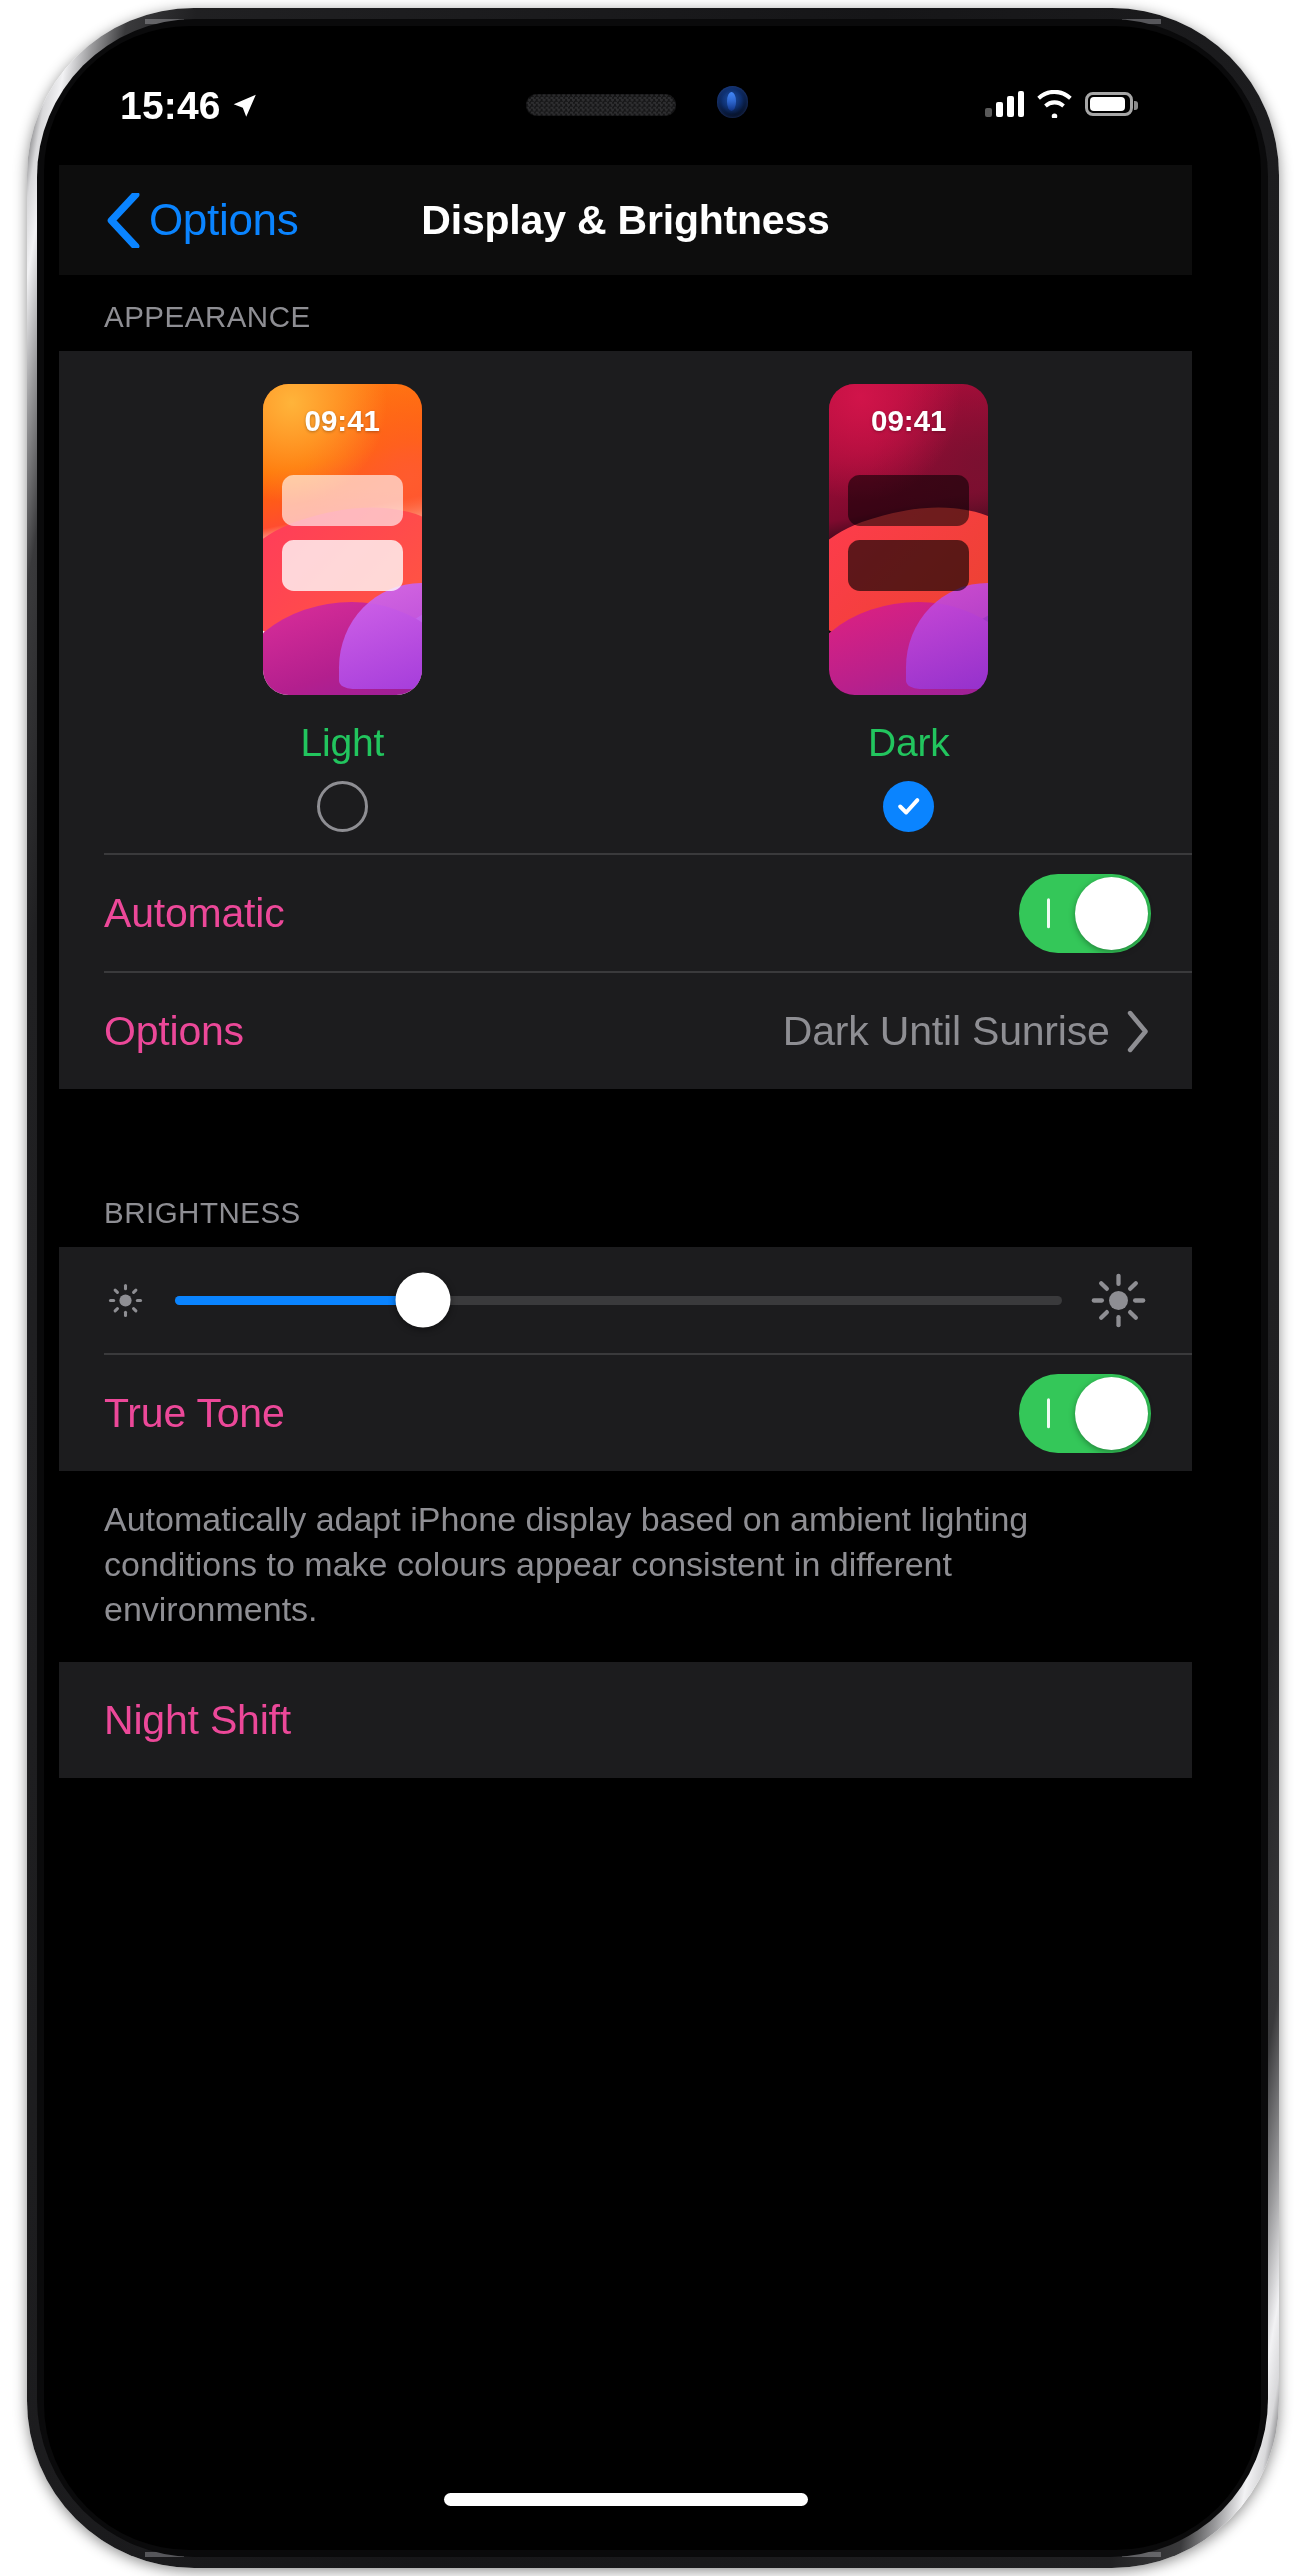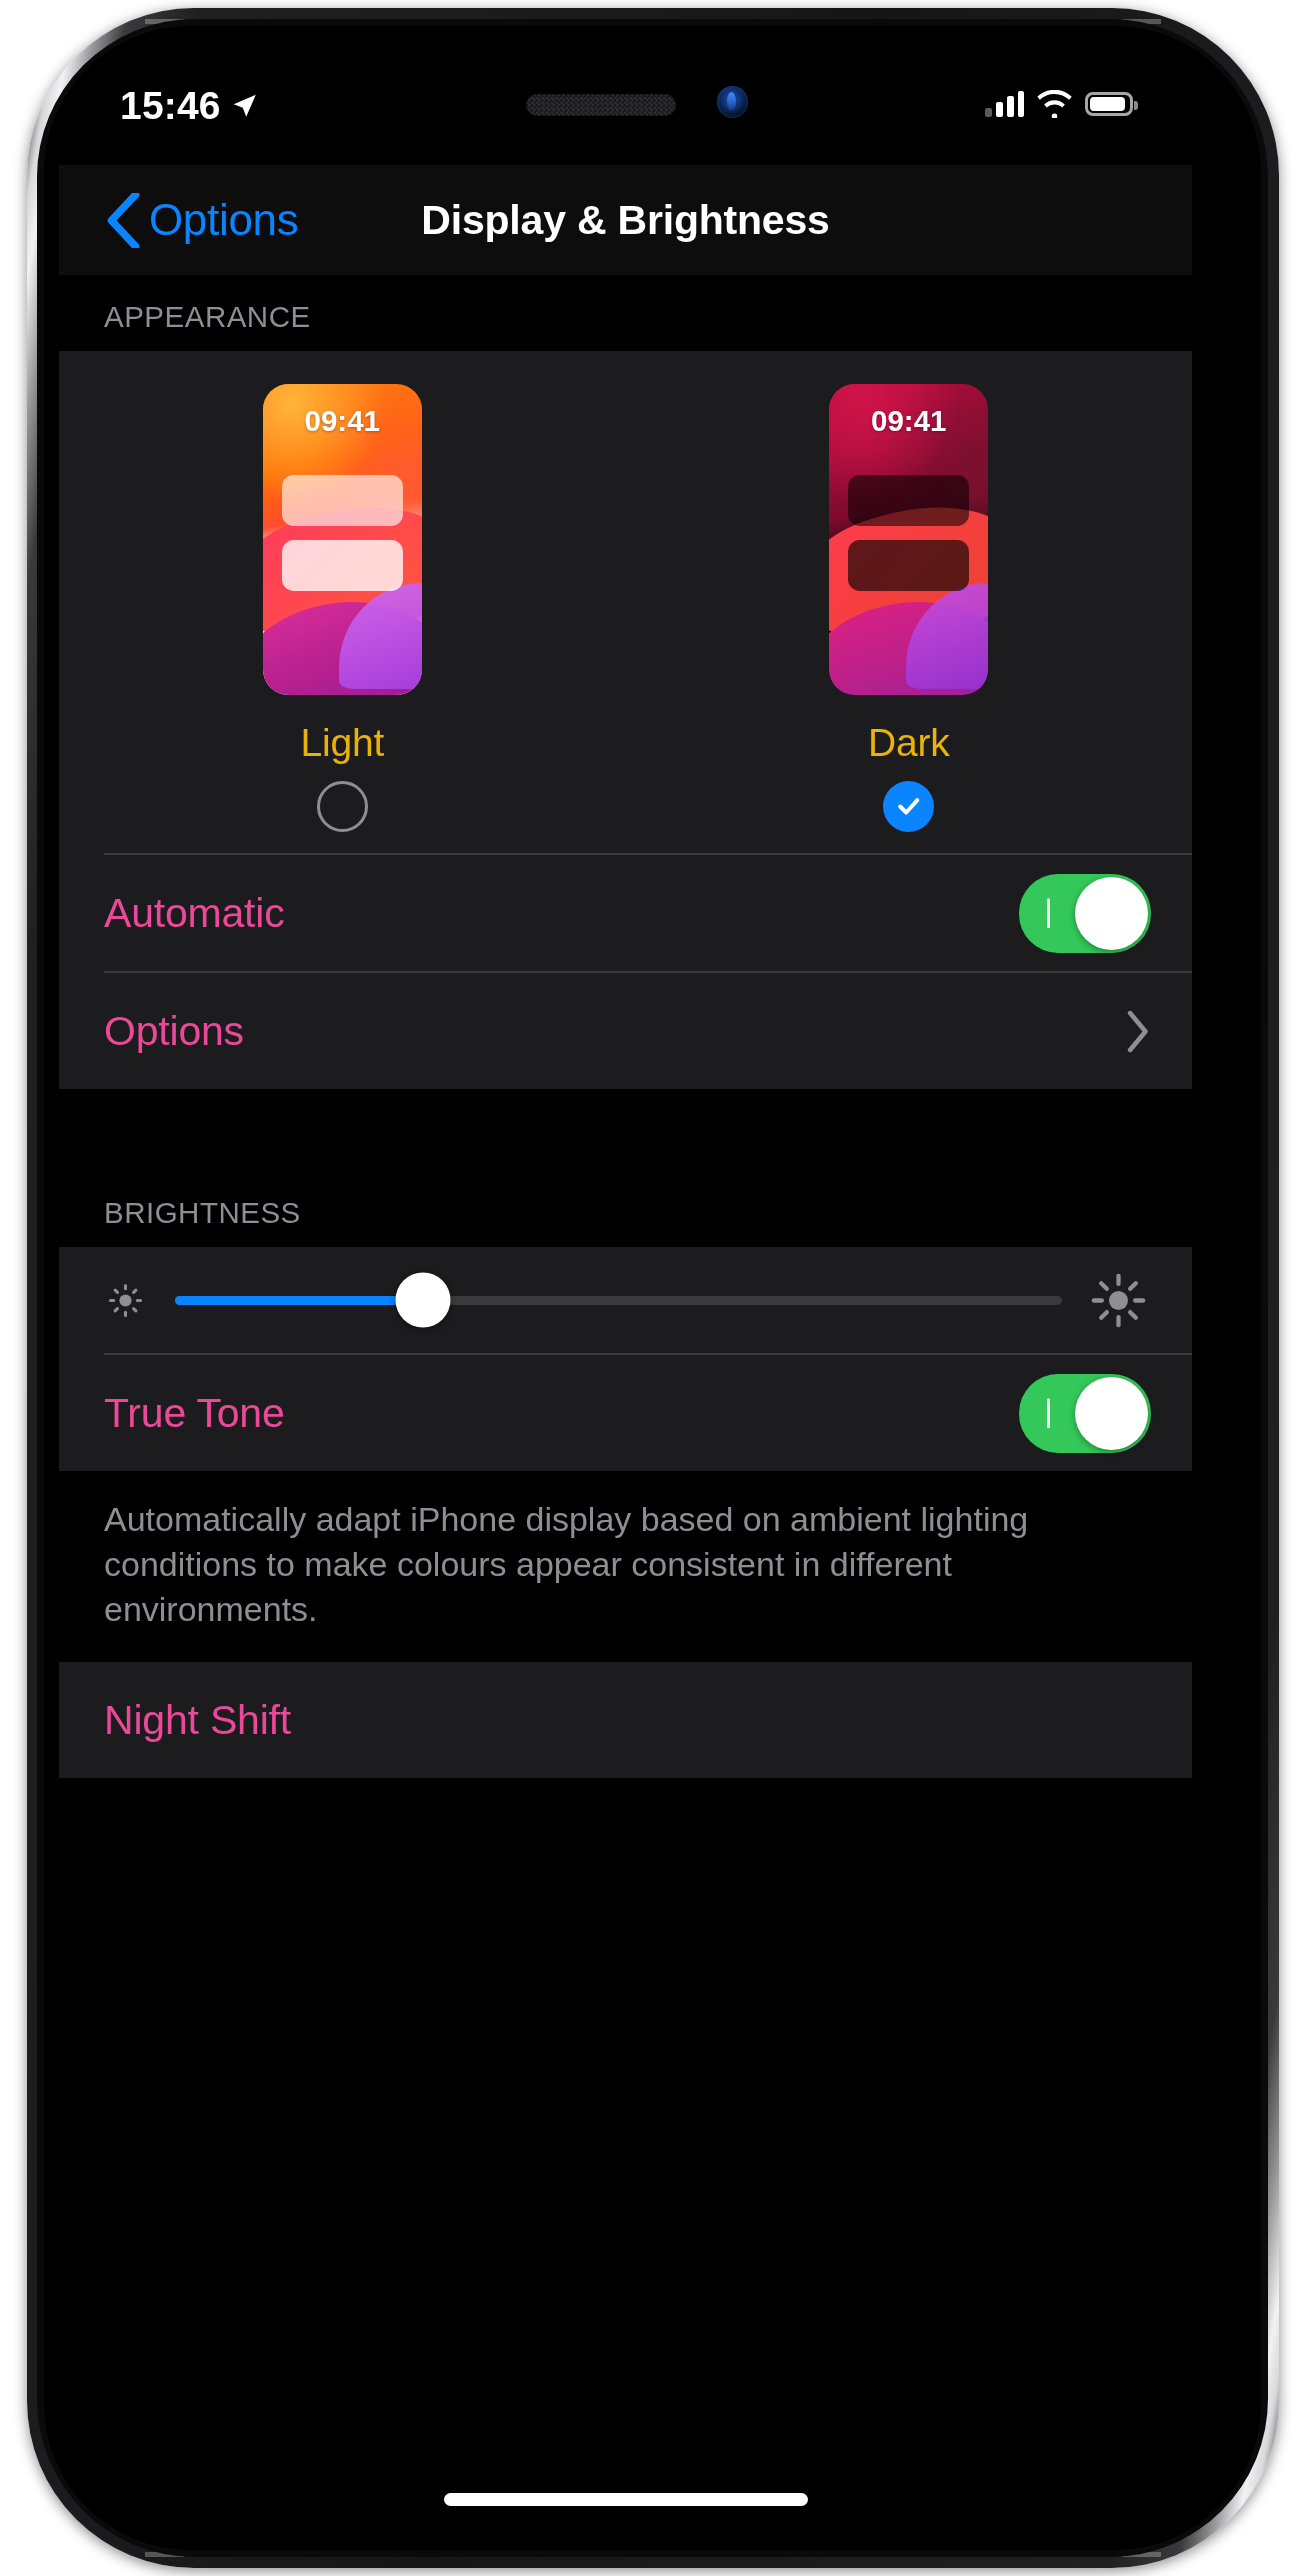--- a/index.html
+++ b/index.html
@@ -349,21 +349,21 @@
     z-index: 5;
   }
   .thumb.light .card { background: rgba(255,255,255,0.62); }
   .thumb.light .card.c2 { background: rgba(255,255,255,0.78); }
   .thumb.dark  .card { background: rgba(0,0,0,0.55); }
   .thumb.dark  .card.c2 { background: rgba(0,0,0,0.62); }
   .thumb .card.c1 { top: 91px; }
   .thumb .card.c2 { top: 156px; }
 
   .mode-label {
-    color: #eab308;
+    color: #22c55e;
     font-size: 39px;
     margin-top: 25.6px;
     letter-spacing: -0.2px;
   }
   .radio {
     margin-top: 15.8px;
     width: 51px; height: 51px;
     border-radius: 50%;
   }
   .radio.off { border: 3px solid #8e8e93; }
@@ -592,20 +592,21 @@
             <i class="track-mark"></i>
             <i class="knob"></i>
           </span>
         </div>
 
         <div class="sep"></div>
 
         <div class="row">
           <span class="row-label">Options</span>
           <span class="row-right">
+            <span class="row-value">Dark Until Sunrise</span>
             <svg class="chev-right" width="25.6" height="43" viewBox="0 0 16 28">
               <path d="M3 2 13 14 3 26" fill="none" stroke="#8e8e93" stroke-width="3" stroke-linecap="round" stroke-linejoin="round"></path>
             </svg>
           </span>
         </div>
 
       </div>
 
       <div class="gap-lg"></div>
 

